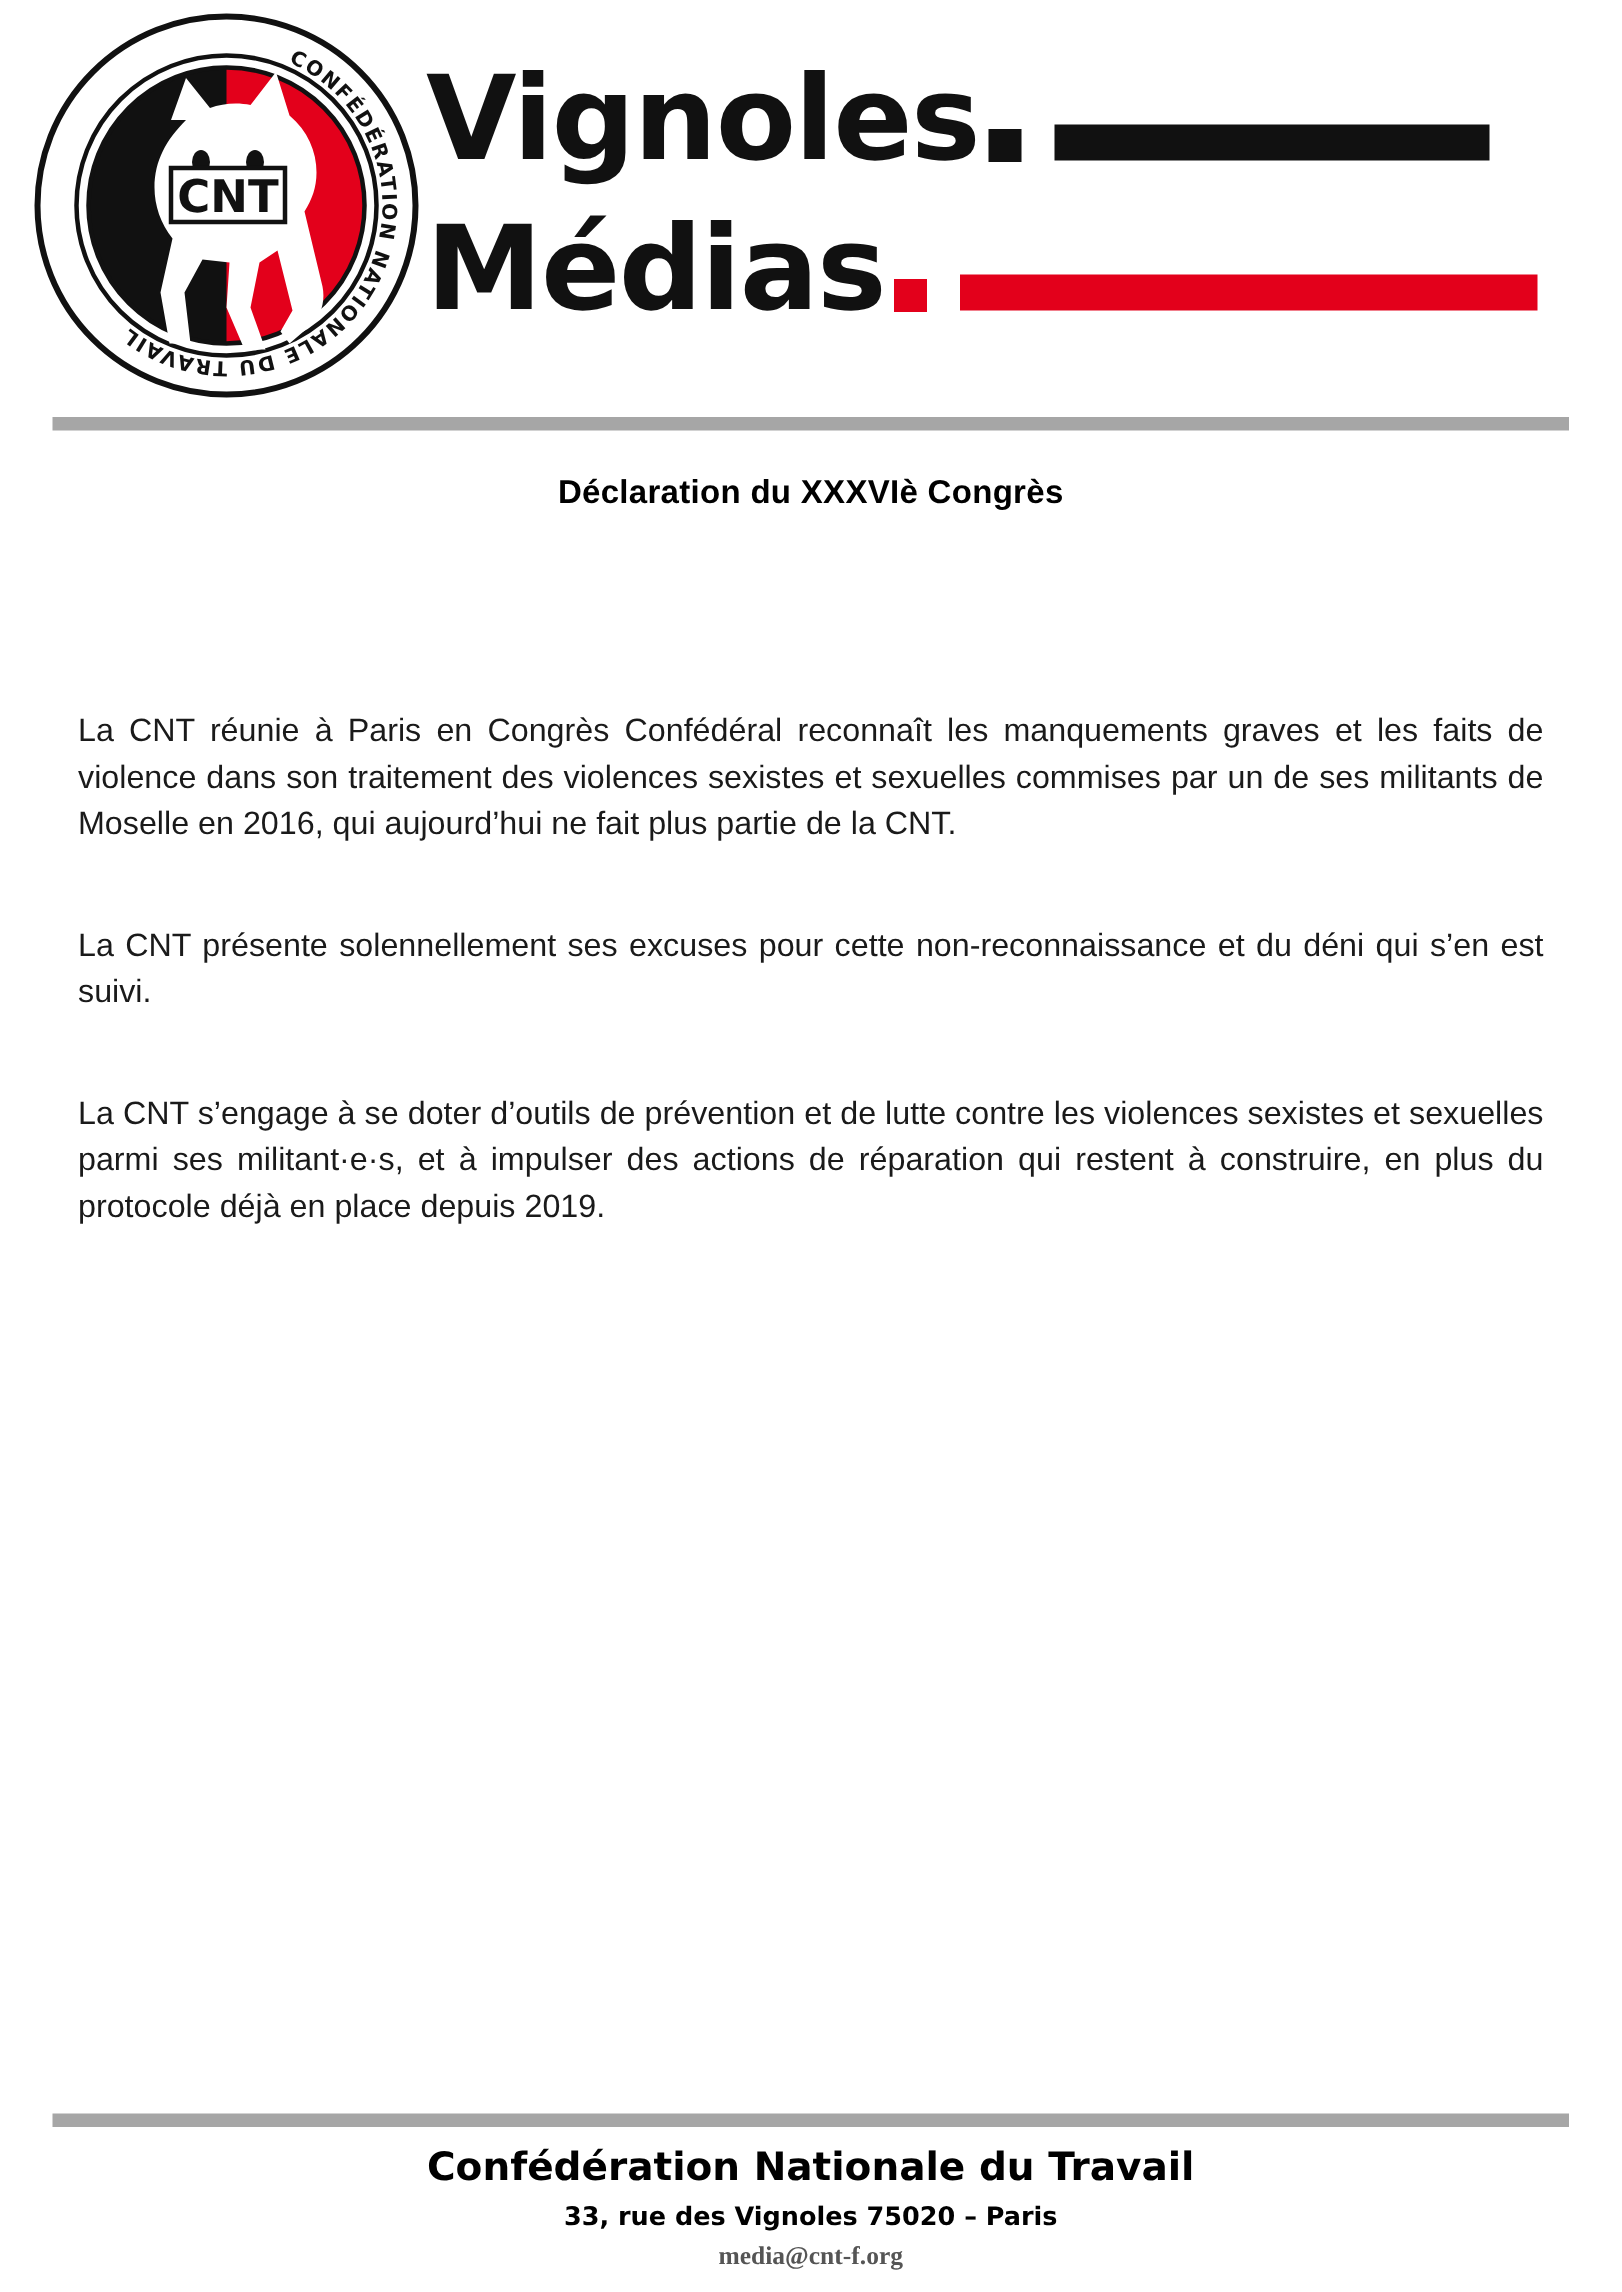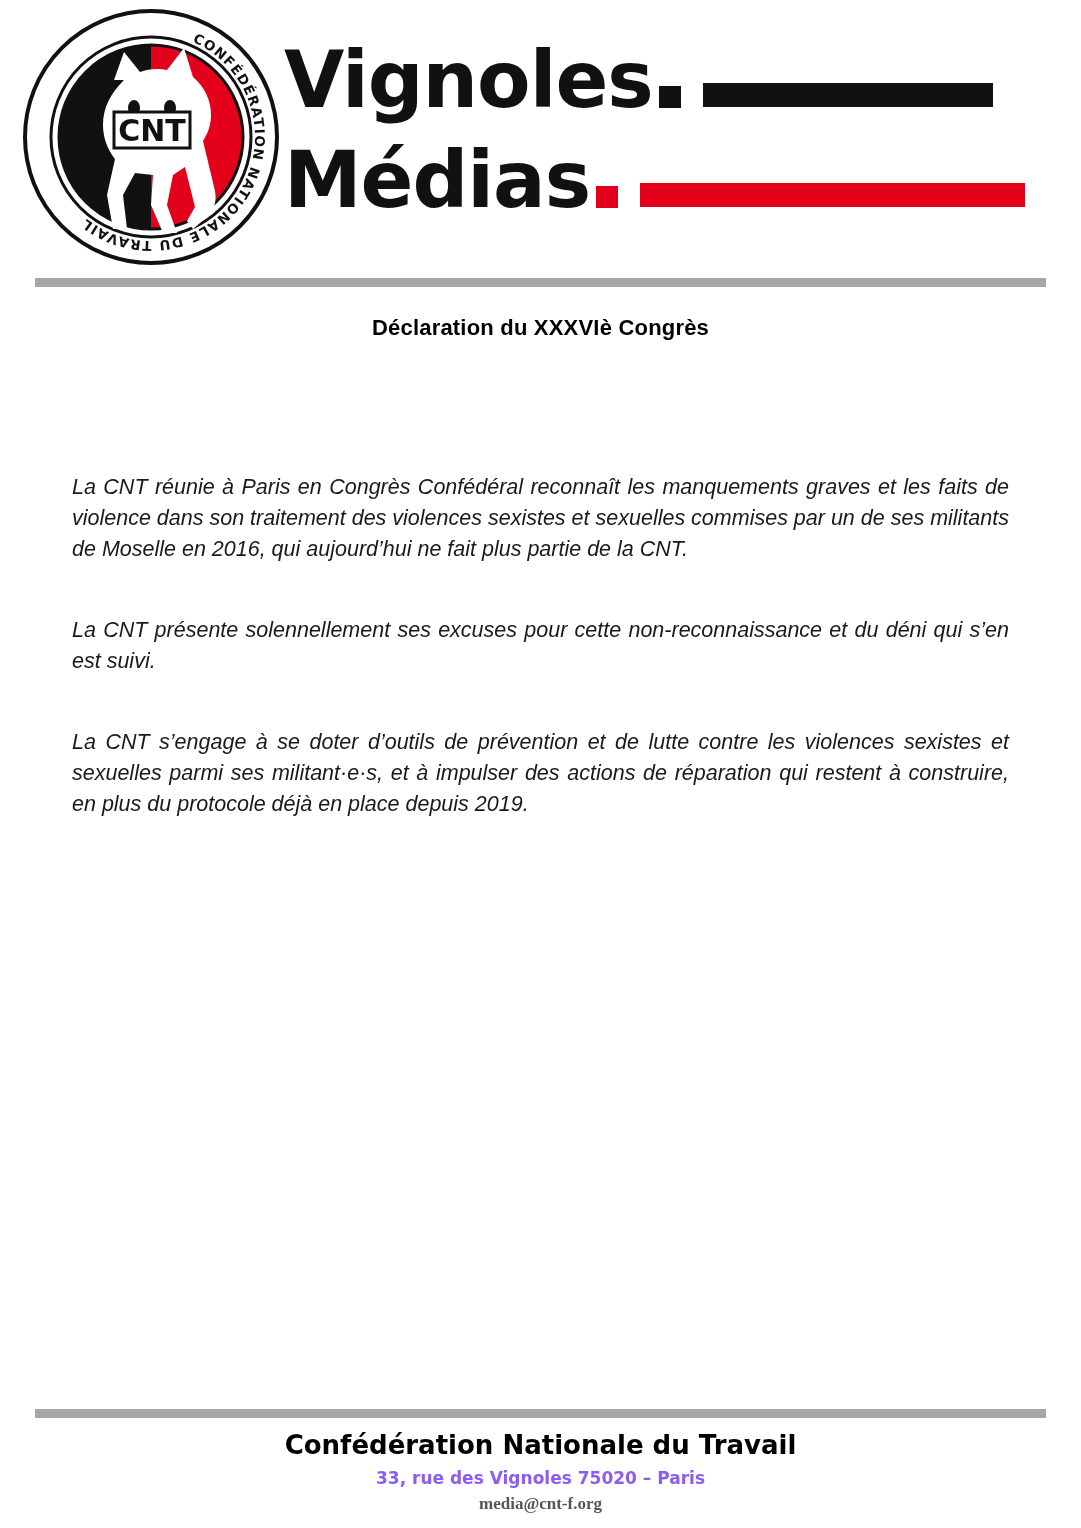--- a/index.html
+++ b/index.html
@@ -94,23 +94,22 @@
     font-family: Liberation Sans, sans-serif;
     font-weight: bold;
     font-size: 22px;
     letter-spacing: 0.2px;
     margin-top: 28px;
     color: #000;
   }
 
   
   .content {
-    margin: 0 72px;
+    margin: 0 52px;
     padding-top: 95px;
-    font-style: italic;
   }
   .para {
     text-align: justify;
     font-size: 21.5px;
     line-height: 31px;
     color: #1a1a1a;
     margin-bottom: 50px;
   }
   .para:last-child { margin-bottom: 0; }
 
@@ -132,21 +131,21 @@
     font-weight: bold;
     font-size: 26px;
     color: #000;
     margin-bottom: 8px;
   }
   .footer-addr {
     text-align: center;
     font-family: "DejaVu Sans", sans-serif;
     font-weight: bold;
     font-size: 17px;
-    color: #8b5cf6;
+    color: #000000;
     margin-bottom: 6px;
   }
   .footer-mail {
     text-align: center;
     font-family: Liberation Serif, serif;
     font-weight: bold;
     font-size: 17px;
     color: #555555;
   }
 </style>

